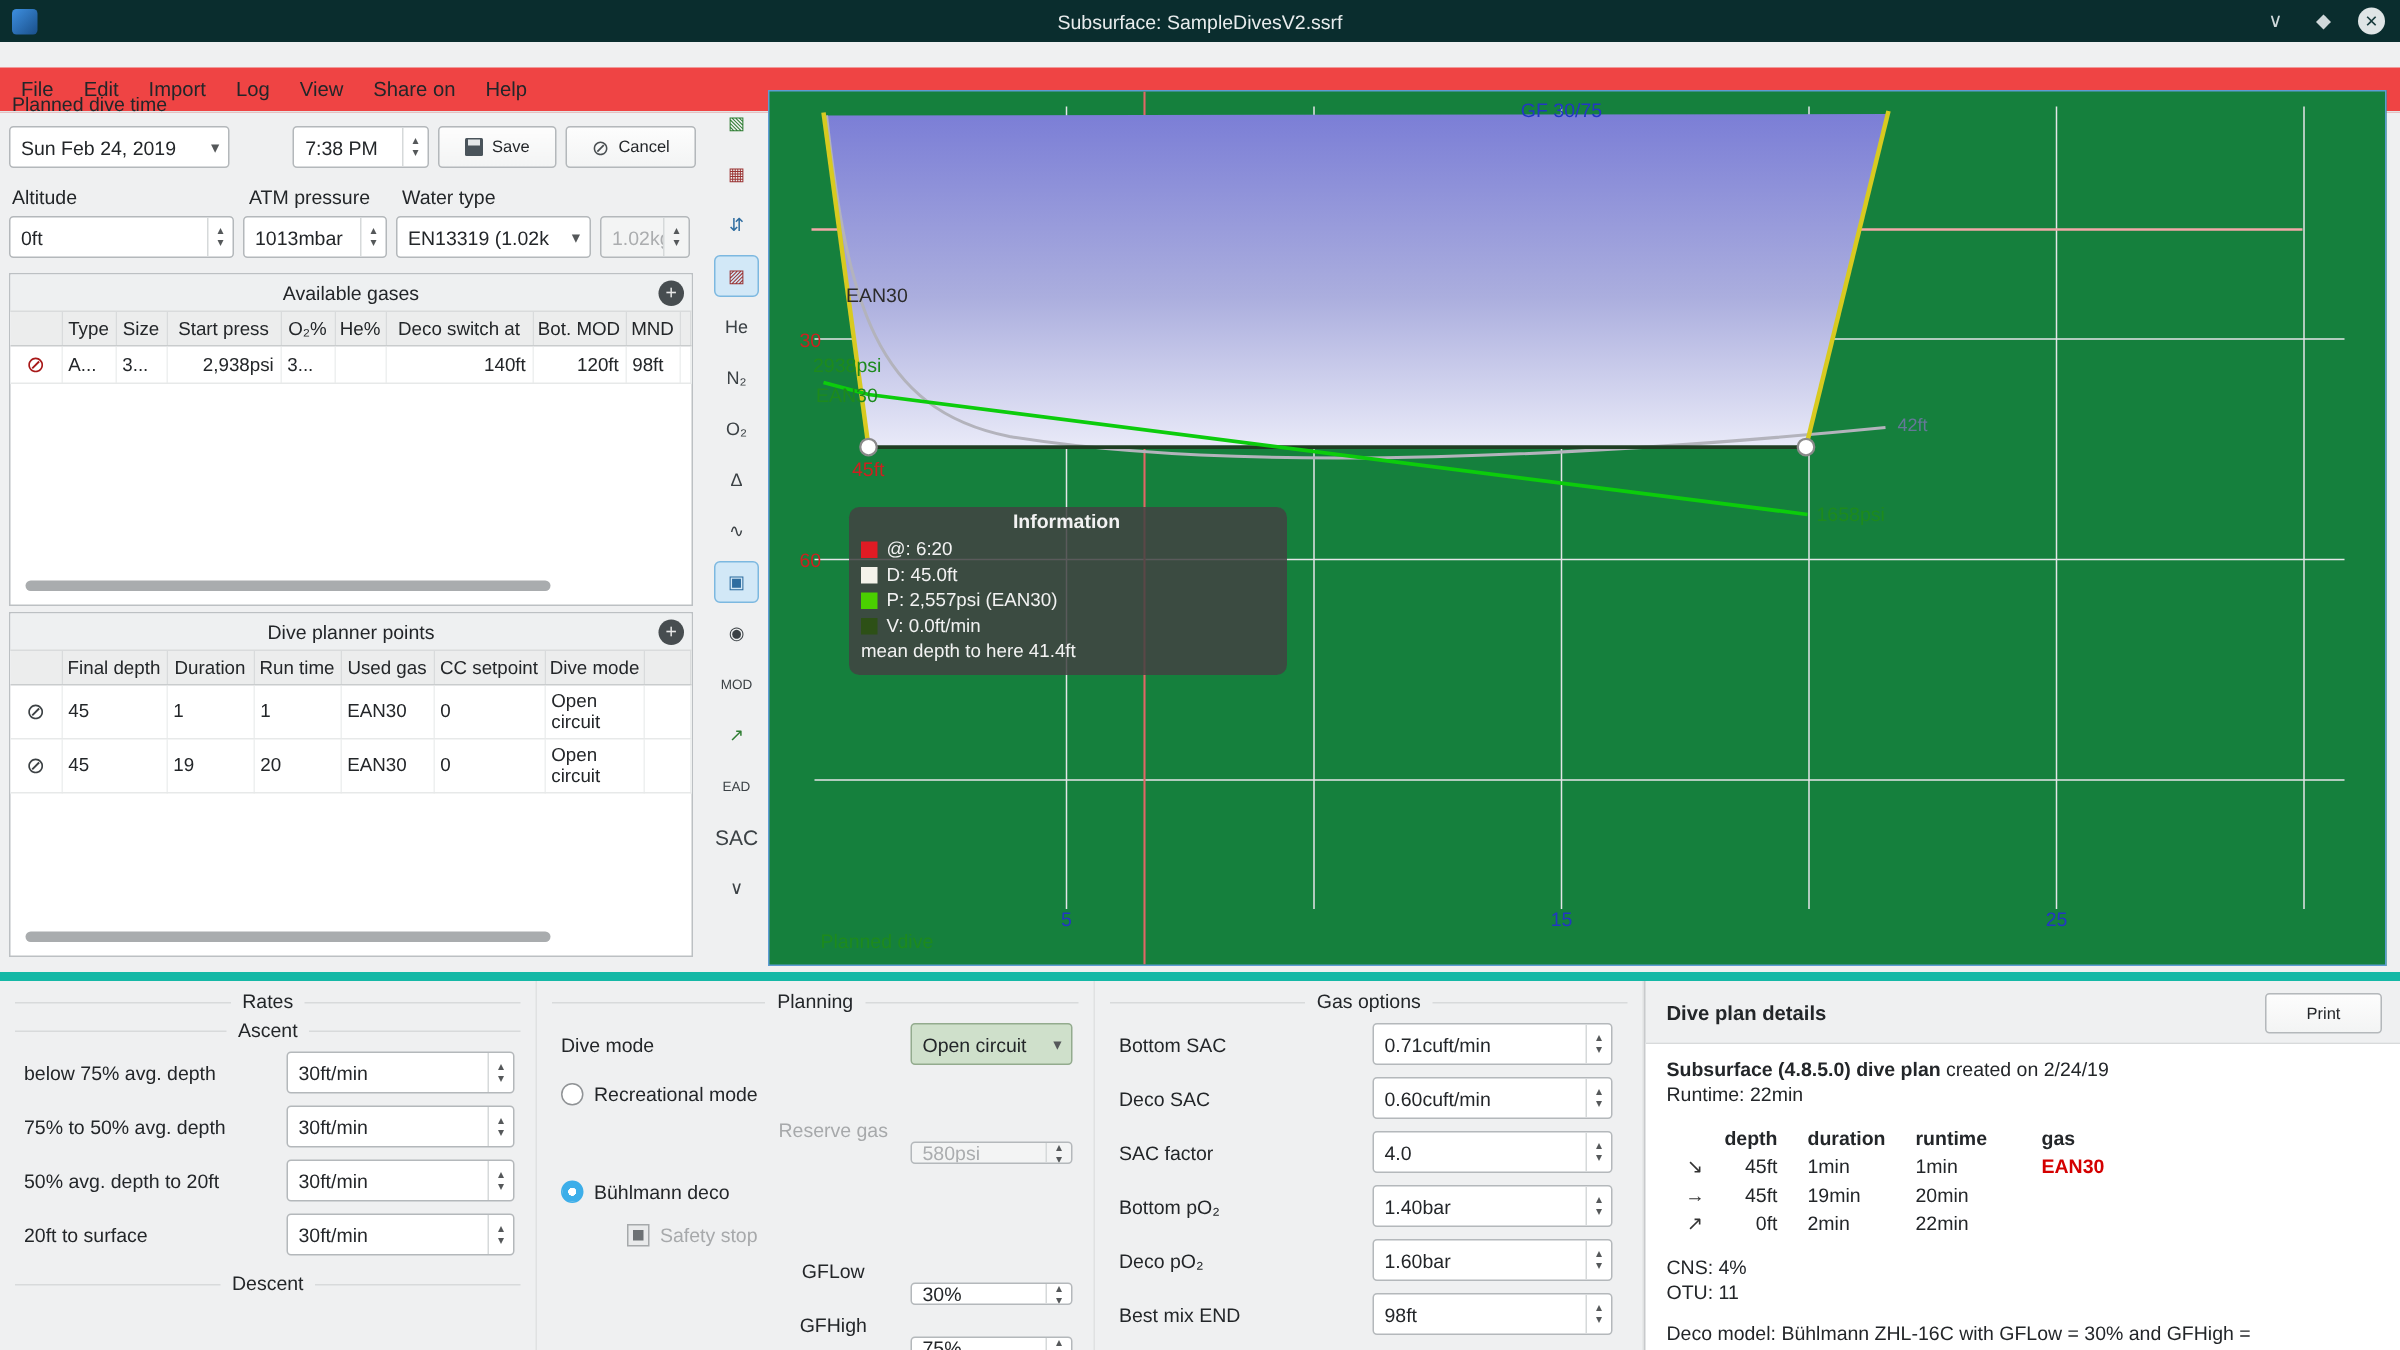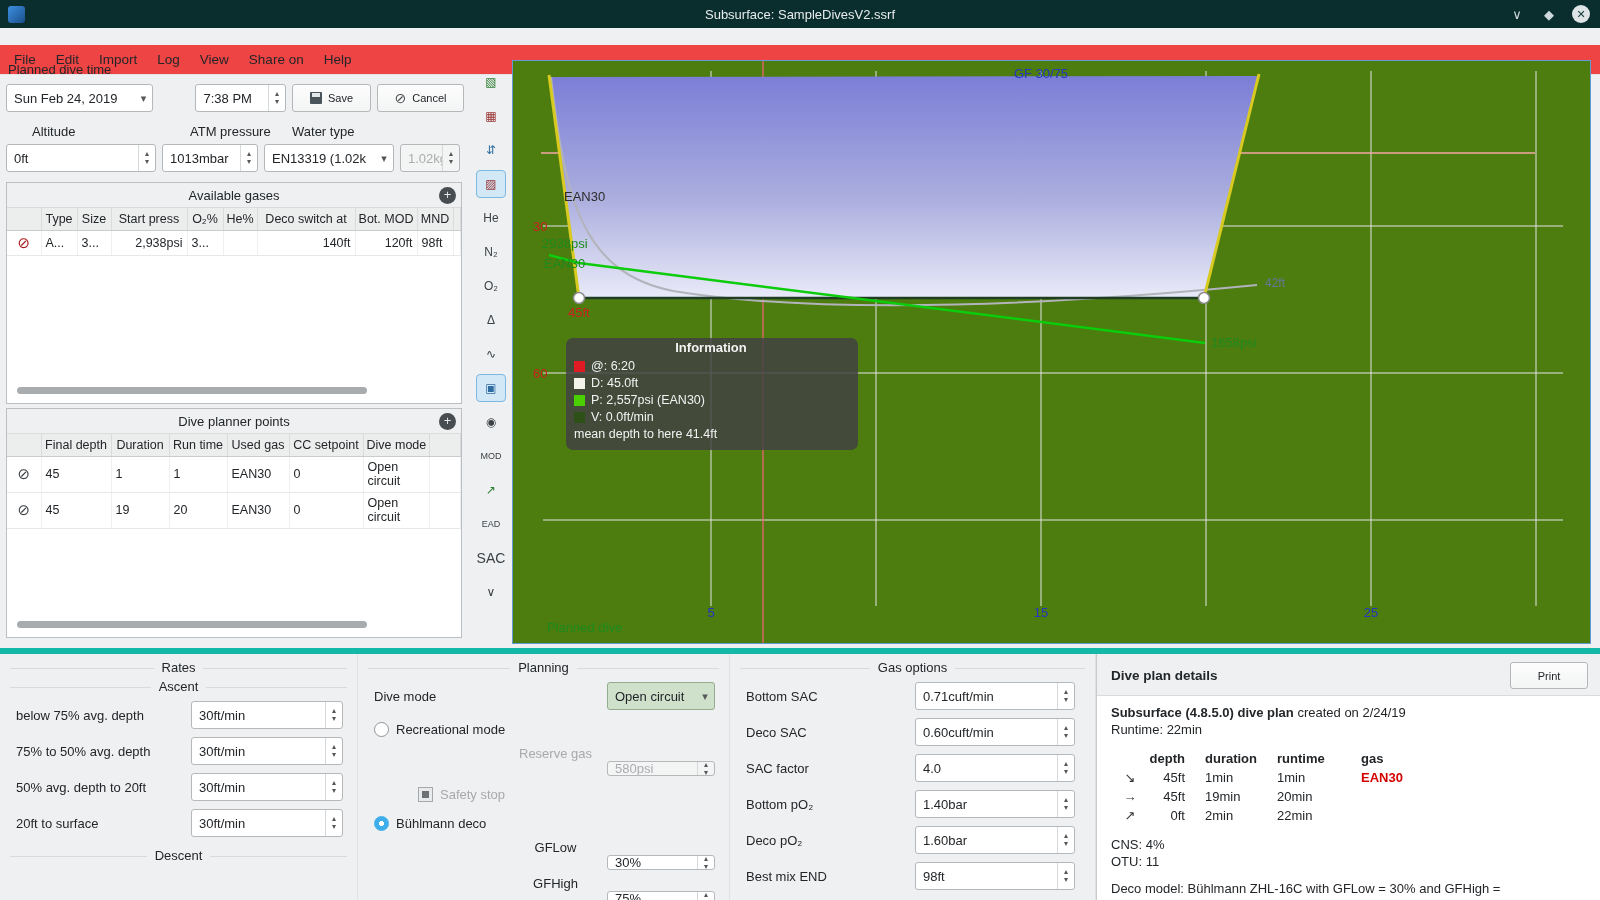--- a/index.html
+++ b/index.html
@@ -41,21 +41,21 @@
 
   
   .left-panel { position:absolute; left:0; top:58px; width:468px; height:590px; }
   .lp-label { position:absolute; left:8px; top:4px; }
   .lp-row1 { position:absolute; left:6px; top:26px; right:4px; display:flex; gap:6px; }
   .date-combo { width:150px; }
   .time-spin { width:92px;margin-left:36px; }
   .lp-row1 .btn.save { margin-left:auto; width:80px; }
   .lp-row1 .btn.cancel { width:88px; }
   .lp-labels3 { position:absolute; top:66px; left:0; width:100%; }
-  .lp-labels3 span { position:absolute; white-space:nowrap;margin-left:24px; }
+  .lp-labels3 span { position:absolute; white-space:nowrap; }
   .lab-alt { left:8px; } .lab-atm { left:166px; } .lab-water { left:268px; }
   .lp-row2 { position:absolute; left:6px; top:86px; display:flex; gap:6px; }
   .alt-spin { width:150px; } .atm-spin { width:96px; } .water-combo { width:130px; } .sal-spin { width:60px; }
 
   .groupbox { position:absolute; left:6px; right:6px; border:1px solid #bcc0c3; background:#fff; }
   .gb-gases { top:124px; height:222px; }
   .gb-points { top:350px; height:230px; }
   .gb-title { position:relative; background:#eef0f1; border-bottom:1px solid #d9dbdc; text-align:center; padding:5px 0 4px; font-size:13px; }
   .gb-add { position:absolute; right:5px; top:4px; width:17px; height:17px; border-radius:50%; background:#474d50; color:#e8e8e8; text-align:center; line-height:16px; font-size:13px; }
   .gb-add::before { content:"+"; }
@@ -70,21 +70,21 @@
   .ic-del.dark { color:#3c4144; }
   .hscroll { position:absolute; left:10px; bottom:9px; height:7px; background:#a9acae; border-radius:4px; }
 
   
   .ptoolbar { position:absolute; left:470px; top:58px; width:42px; height:590px; display:flex; flex-direction:column; align-items:center; padding-top:10px; gap:6px; }
   .tool { width:30px; height:28px; display:flex; align-items:center; justify-content:center; font-size:12px; color:#3b4145; border:1px solid transparent; }
   .tool.sel { background:#d2e8f7; border-color:#7cb8e0; border-radius:4px; }
   .tool.c-green { color:#2e7d32; } .tool.c-red { color:#9a3333; } .tool.c-blue { color:#2f6da0; }
 
   
-  .chart-wrap { position:absolute; left:512px; top:60px; width:1079px; height:584px; background:#4d7c0f; border:1px solid #5e9cd3; }
+  .chart-wrap { position:absolute; left:512px; top:60px; width:1079px; height:584px; background:#15803d; border:1px solid #5e9cd3; }
   svg text { font-family:"Liberation Sans","DejaVu Sans",sans-serif; font-size:13px; }
   .t-blue { fill:#2336c4; } .t-red { fill:#cc2020; } .t-green { fill:#1d8a1d; } .t-dark { fill:#2b2b2b; } .t-gray { fill:#667799; font-size:12px; }
   .tooltip { position:absolute; left:53px; top:277px; width:292px; background:rgba(66,66,66,0.85); border-radius:7px; padding:2px 10px 7px 8px; color:#f2f2f2; font-size:12.5px; }
   .tooltip .tt-title { text-align:center; font-weight:bold; margin-bottom:3px; font-size:13px; }
   .tt-row { display:flex; align-items:center; gap:6px; line-height:17px; }
   .chip { width:11px; height:11px; flex:0 0 11px; }
   .chip0 { background:#e01b24; } .chip1 { background:#f4f3ea; } .chip2 { background:#4ad000; } .chip3 { background:#2d5016; }
   .tt-row.nochip { padding-left:0; }
 
   
@@ -440,27 +440,27 @@
         <span class="radio"></span>
         <span>Recreational mode</span>
       </div>
       <div class="opt-row indent1" style="margin-top:0;">
         <span class="gray-text">Reserve gas</span>
         <div class="spin disabled">
             <span class="val">580psi</span>
             <span class="arrows"></span>
           </div>
       </div>
+      <div class="radio-row">
+        <span class="radio checked"></span>
+        <span>Bühlmann deco</span>
+      </div>
       <div class="radio-row indent2">
         <span class="checkbox checked-disabled"></span>
         <span class="gray-text">Safety stop</span>
-      </div>
-      <div class="radio-row">
-        <span class="radio checked"></span>
-        <span>Bühlmann deco</span>
       </div>
       <div class="opt-row indent1" style="margin-top:2px;">
         <span>GFLow</span>
         <div class="spin">
             <span class="val">30%</span>
             <span class="arrows"></span>
           </div>
       </div>
       <div class="opt-row indent1">
         <span>GFHigh</span>

